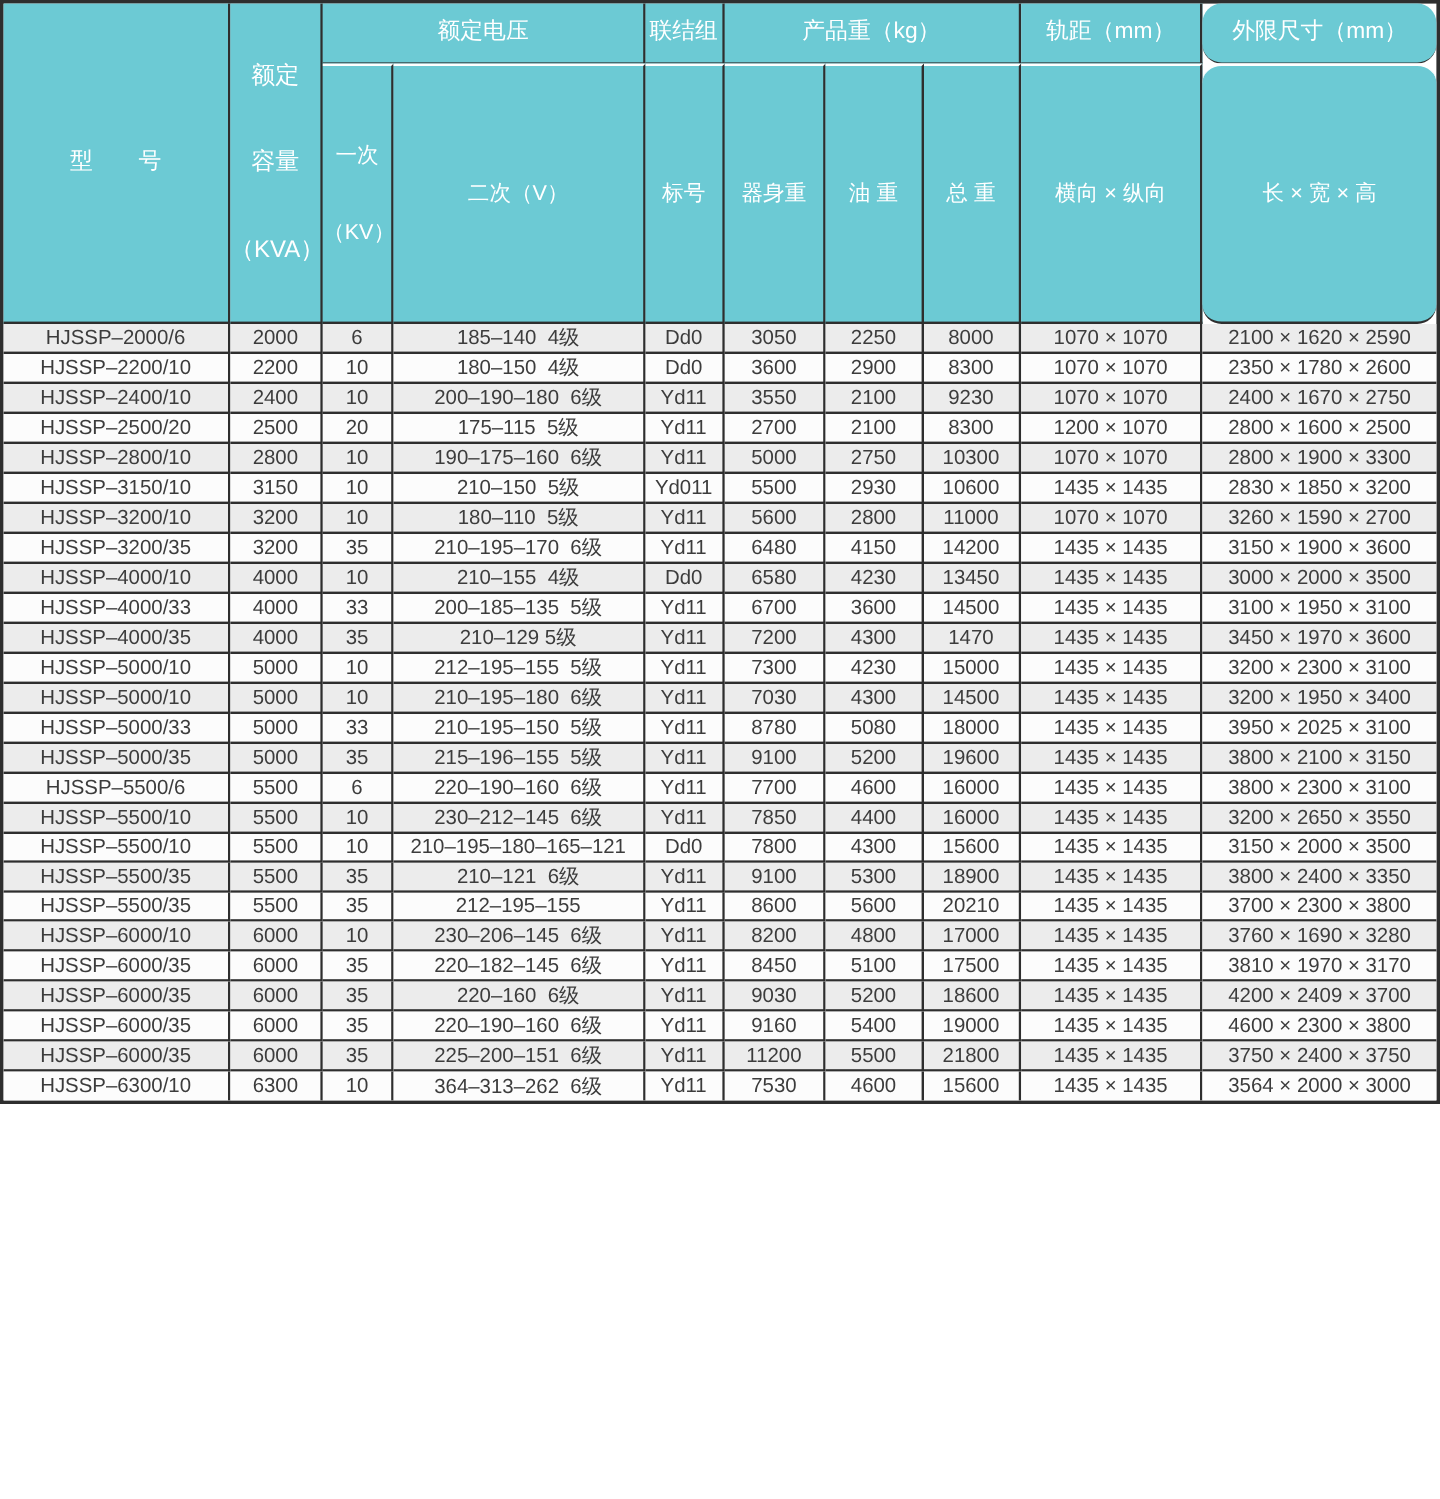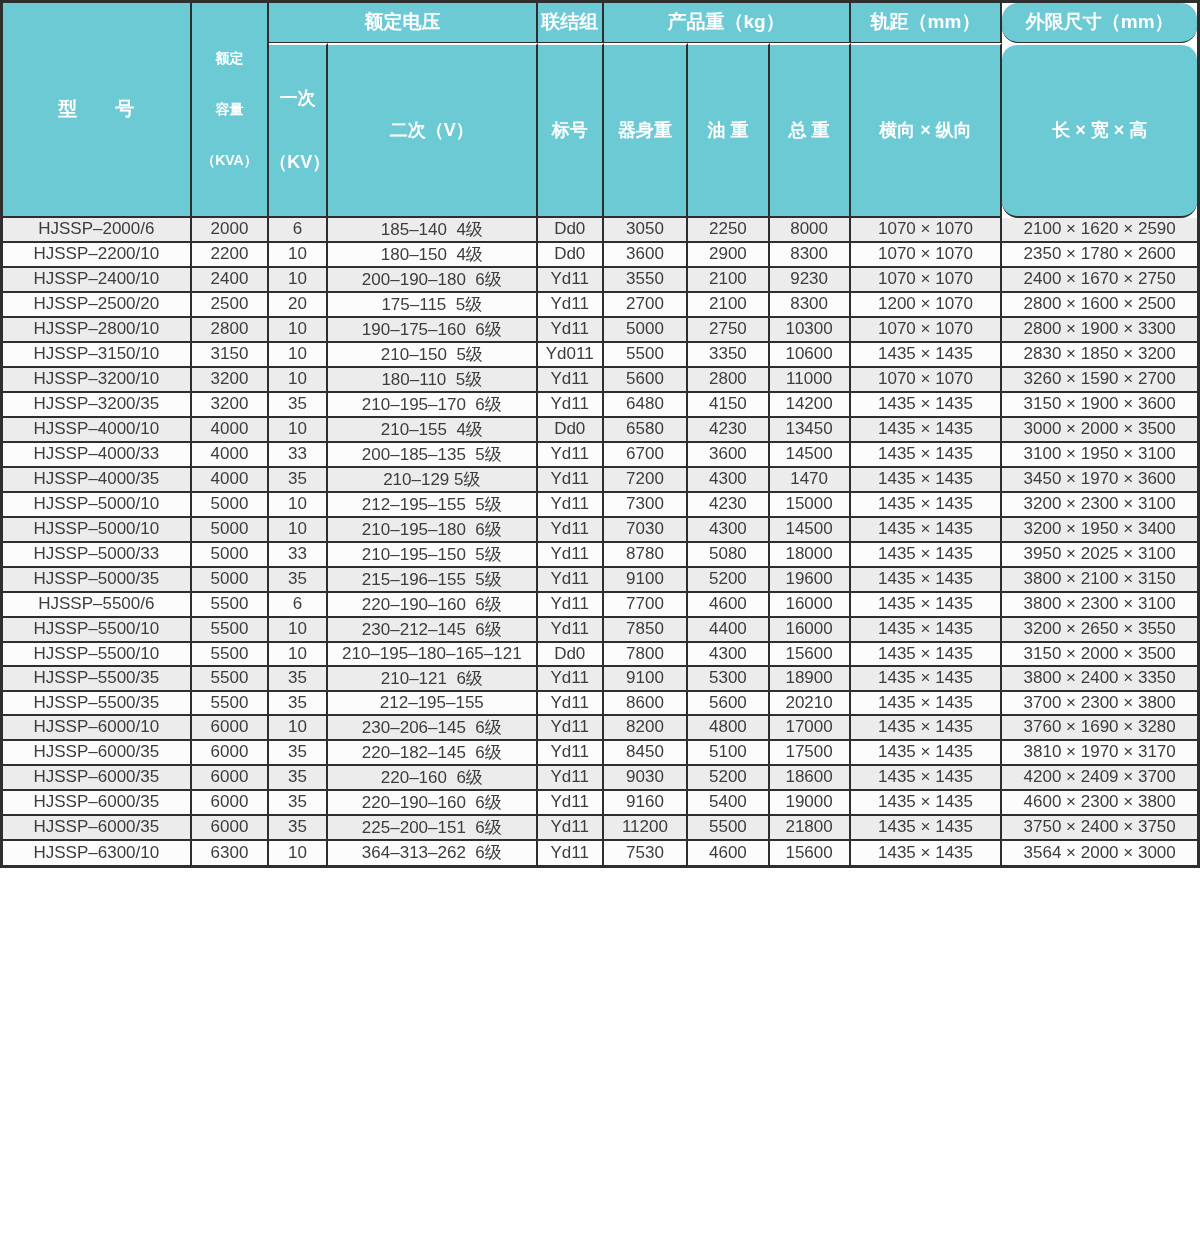--- a/index.html
+++ b/index.html
@@ -27,38 +27,38 @@
   th, td {
     box-sizing: border-box;
     text-align: center;
     vertical-align: middle;
     overflow: hidden;
   }
   
   thead th {
     background: var(--header-bg);
     color: var(--header-text);
-    font-weight: bold;
+    font-weight: normal;
     font-size: 19px;
     border-right: 2px solid var(--border);
     border-bottom: 2px solid var(--border);
     white-space: pre;
     line-height: 1.2;
   }
   thead tr.toprow { height: 40px; }
   thead tr.subrow { height: 48px; }
   thead th.span2 { border-bottom: 2px solid var(--border); }
   thead th.group { border-bottom: 1px solid var(--border); }
   thead tr.subrow th {
     border-top: 2px solid var(--white-line);
     font-size: 18px;
   }
   thead th:last-child { border-right: none; border-radius: 16px; }
   thead th .hline { display: block; line-height: 1.22; }
-  thead th.capacity { font-size: 14px; }
+  thead th.capacity { font-size: 20px; }
   thead th.primary { font-size: 16px; }
   thead th.primary .hline { line-height: 1.15; }
   
   tbody tr { height: 24px; }
   tbody td {
     font-size: 17px;
     color: var(--body-text);
     border-right: 2px solid var(--border);
     border-bottom: 2px solid var(--border);
     white-space: pre;
@@ -173,21 +173,21 @@
         <td>1070 × 1070</td>
         <td>2800 × 1900 × 3300</td>
       </tr>
       <tr class="even">
         <td>HJSSP–3150/10</td>
         <td>3150</td>
         <td>10</td>
         <td>210–150  5级</td>
         <td>Yd011</td>
         <td>5500</td>
-        <td>3350</td>
+        <td>2930</td>
         <td>10600</td>
         <td>1435 × 1435</td>
         <td>2830 × 1850 × 3200</td>
       </tr>
       <tr class="odd">
         <td>HJSSP–3200/10</td>
         <td>3200</td>
         <td>10</td>
         <td>180–110  5级</td>
         <td>Yd11</td>

